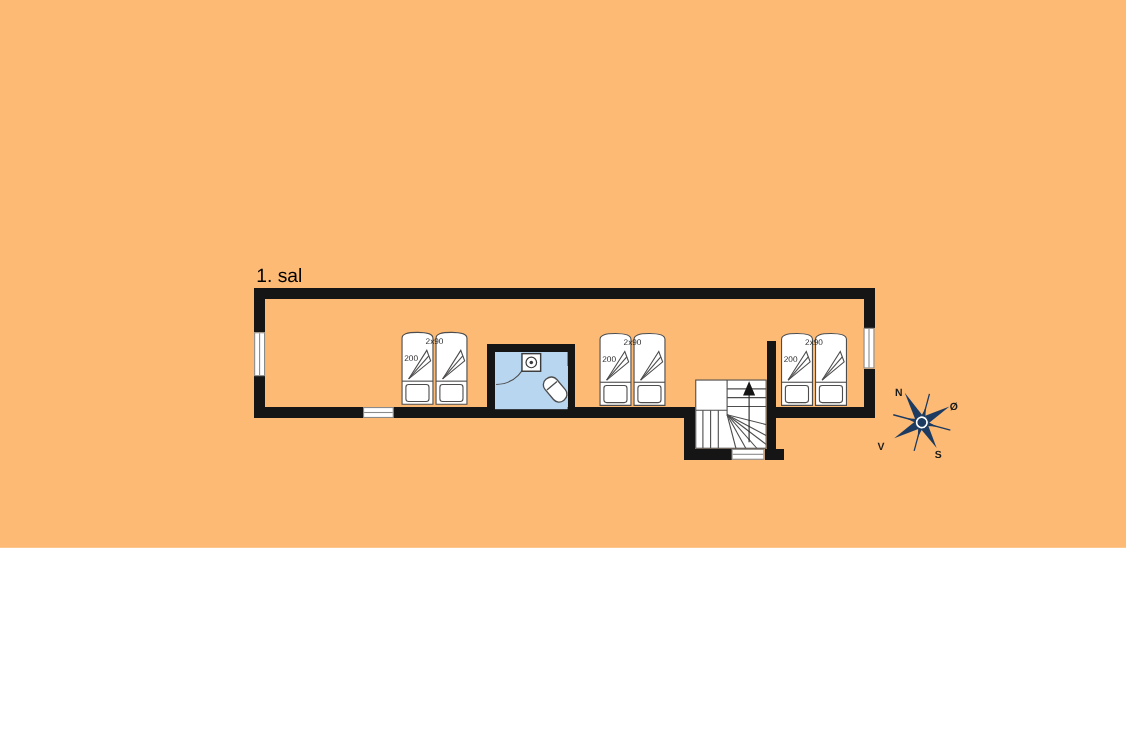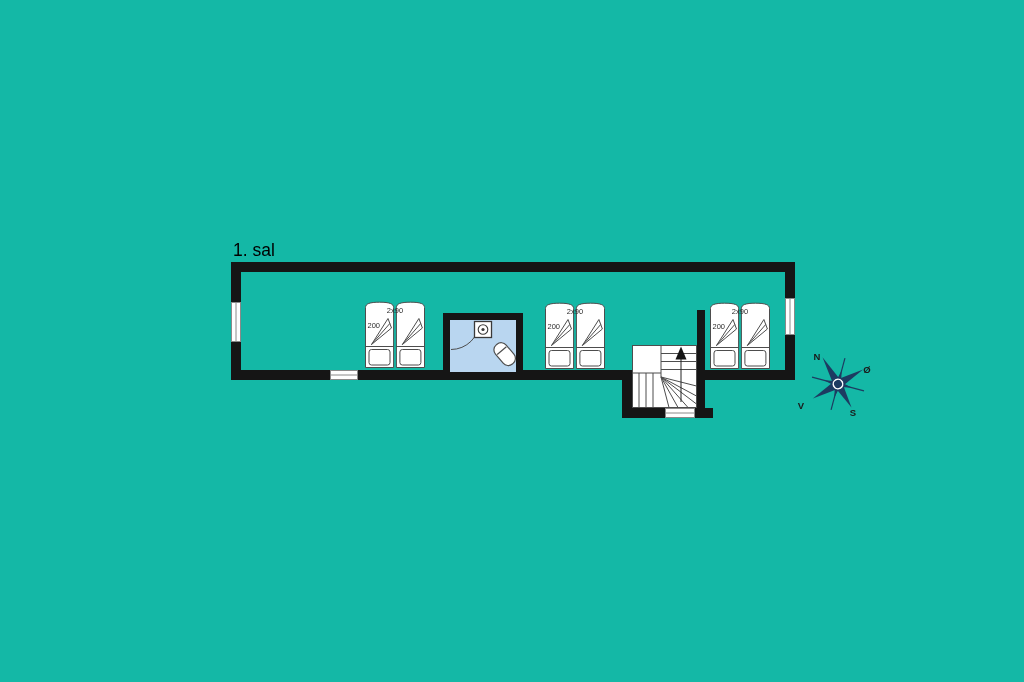--- a/index.html
+++ b/index.html
@@ -7,22 +7,22 @@
     padding: 0;
     background: #ffffff;
     width: 1024px;
     height: 682px;
     overflow: hidden;
     font-family: "Liberation Sans", sans-serif;
   }
   .stage {
     position: relative;
     width: 1024px;
-    height: 682px;
-    background: #14b8a6;
+    height: 498px;
+    background: #fdba74;
   }
   svg text {
     font-family: "Liberation Sans", sans-serif;
     fill: #1a1a1a;
   }
   text.plan-title {
     font-size: 17.5px;
     fill: #000000;
   }
   text.bed-label {

